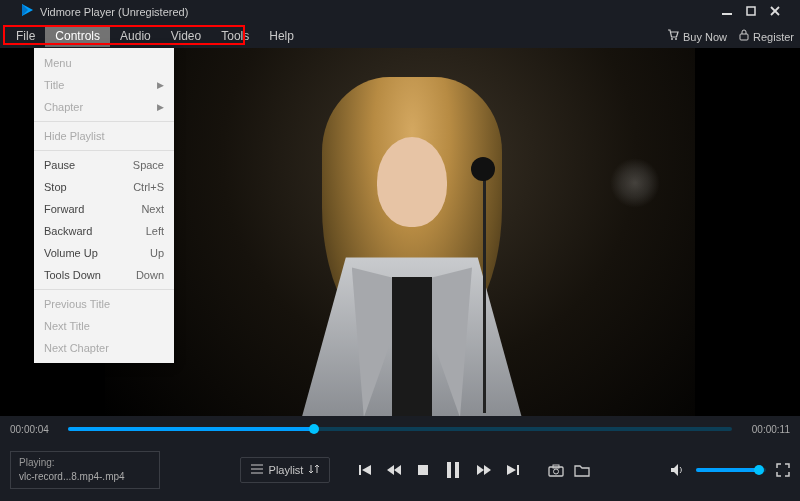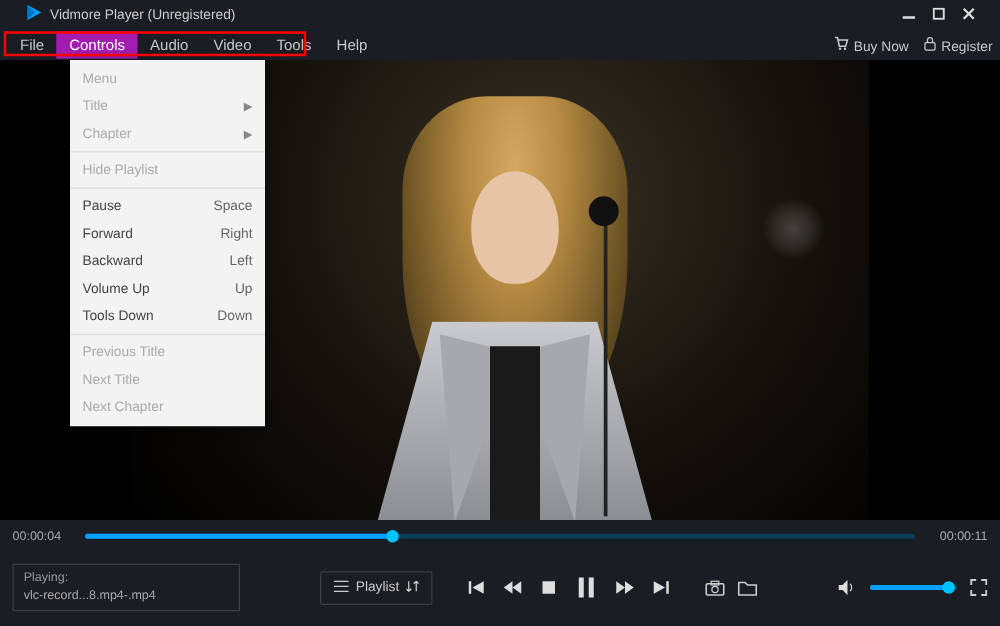--- a/index.html
+++ b/index.html
@@ -9,25 +9,25 @@
   .titlebar .left { display: flex; align-items: center; gap: 6px; }
   .titlebar .title { font-size: 11px; color: #ccc; }
   .win-controls { display: flex; gap: 14px; align-items: center; font-size: 12px; }
   .win-controls span { cursor: pointer; color: #ddd; }
 
   .menubar-wrap { position: relative; }
   .menubar-highlight { position: absolute; left: 3px; top: 1px; width: 242px; height: 20px; border: 2px solid #ff0000; pointer-events: none; }
   .menubar { height: 24px; display: flex; align-items: center; padding: 0 6px; justify-content: space-between; background:#1a1d24;}
   .menus { display: flex; }
   .menu-item { font-size: 12px; padding: 4px 10px; cursor: pointer; }
-  .menu-item.active { background: #a21caf; color: #fff; }
+  .menu-item.active { background: #737373; color: #fff; }
   .right-actions { display: flex; gap: 12px; align-items: center; font-size: 11px; }
   .right-actions .act { display: flex; align-items: flex-end; gap: 4px; cursor: pointer; }
 
-  .dropdown { position: absolute; left: 56px; top: 48px; width: 156px; background: #f3f3f3; color: #444; font-size: 11px; box-shadow: 0 2px 8px rgba(0,0,0,.5); z-index: 10; padding: 4px 0;}
+  .dropdown { position: absolute; left: 34px; top: 48px; width: 140px; background: #f3f3f3; color: #444; font-size: 11px; box-shadow: 0 2px 8px rgba(0,0,0,.5); z-index: 10; padding: 4px 0;}
   .dd-item { padding: 5px 10px; display: flex; justify-content: space-between; align-items: center; cursor: pointer; }
   .dd-item.disabled { color: #aaa; cursor: default; }
   .dd-sep { height: 1px; background: #ddd; margin: 3px 0; }
   .dd-arrow { font-size: 9px; color: #888; }
   .dd-shortcut { color: #666; font-size: 11px; }
 
   .video-area { position: absolute; left: 0; top: 48px; right: 0; height: 368px; background: #000; overflow: hidden; display:flex; align-items:center; justify-content:center;}
   .frame { width: 590px; height: 368px; background: radial-gradient(circle at 55% 30%, #3a3226 0%, #16120c 50%, #000 100%); position: relative; }
   .figure { position: absolute; left: 52%; top: 8%; transform: translateX(-50%); width: 260px; height: 340px; }
   .hair { position:absolute; left:50%; top:0; transform:translateX(-50%); width:180px; height:280px; background: radial-gradient(ellipse at 50% 20%, #d4a861 0%, #b78b43 30%, #6b5224 70%, #2a2010 100%); border-radius: 90px 90px 120px 120px / 100px 100px 200px 200px; }
@@ -42,21 +42,21 @@
   .light{position:absolute;right:6%;top:30%;width:50px;height:50px;border-radius:50%;background:radial-gradient(circle,#fff,#888 40%,transparent 70%);opacity:.2;}
 
   .progress-row { position: absolute; left: 0; right: 0; top: 416px; height: 26px; display: flex; align-items: center; padding: 0 10px; gap: 10px; }
   .time { font-size: 10px; color: #aaa; width: 48px; }
   .time.right { text-align: right; }
   .prog-track { flex: 1; height: 4px; background: #0c3e56; position: relative; border-radius: 2px; }
   .prog-fill { position: absolute; left: 0; top: 0; height: 100%; width: 37%; background: #00a0ff; border-radius: 2px; }
   .prog-thumb { position: absolute; left: 37%; top: 50%; width: 10px; height: 10px; background: #00c2ff; border-radius: 50%; transform: translate(-50%,-50%); }
 
   .controls-row { position: absolute; left: 0; right: 0; top: 442px; height: 56px; display: flex; align-items: center; padding: 0 10px; justify-content: space-between; }
-  .now-playing { border: 1px solid #3a3d44; padding: 4px 8px; font-size: 10px; line-height: 1.4; color: #aaa; width: 182px;}
+  .now-playing { border: 1px solid #3a3d44; padding: 4px 8px; font-size: 10px; line-height: 1.4; color: #aaa; width: 150px;}
   .now-playing .lab { color: #999; }
   .center-ctrls { display: flex; align-items: center; gap: 14px; }
   .playlist-btn { display: flex; align-items: center; gap: 6px; font-size: 11px; border: 1px solid #3a3d44; padding: 6px 10px; border-radius: 2px; cursor:pointer; margin-right:14px;}
   .transport { display: flex; align-items: center; gap: 14px; }
   .t-btn { cursor: pointer; color: #ddd; display:flex; }
   .t-btn svg { display:block; }
   .cap-btns { display: flex; gap: 10px; margin-left:14px;}
   .right-ctrls { display: flex; align-items: center; gap: 10px; }
   .vol-track { width: 70px; height: 4px; background: #0c3e56; position: relative; border-radius: 2px; }
   .vol-fill { position: absolute; left: 0; top: 0; height: 100%; width: 90%; background: #00a0ff; border-radius:2px;}
@@ -153,22 +153,26 @@
     <div class="dd-sep"></div>
     <div class="dd-item disabled">
       <span>Hide Playlist</span>
     </div>
     <div class="dd-sep"></div>
     <div class="dd-item">
       <span>Pause</span>
       <span class="dd-shortcut">Space</span>
     </div>
     <div class="dd-item">
+      <span>Stop</span>
+      <span class="dd-shortcut">Ctrl+S</span>
+    </div>
+    <div class="dd-item">
       <span>Forward</span>
-      <span class="dd-shortcut">Right</span>
+      <span class="dd-shortcut">Next</span>
     </div>
     <div class="dd-item">
       <span>Backward</span>
       <span class="dd-shortcut">Left</span>
     </div>
     <div class="dd-item">
       <span>Volume Up</span>
       <span class="dd-shortcut">Up</span>
     </div>
     <div class="dd-item">

